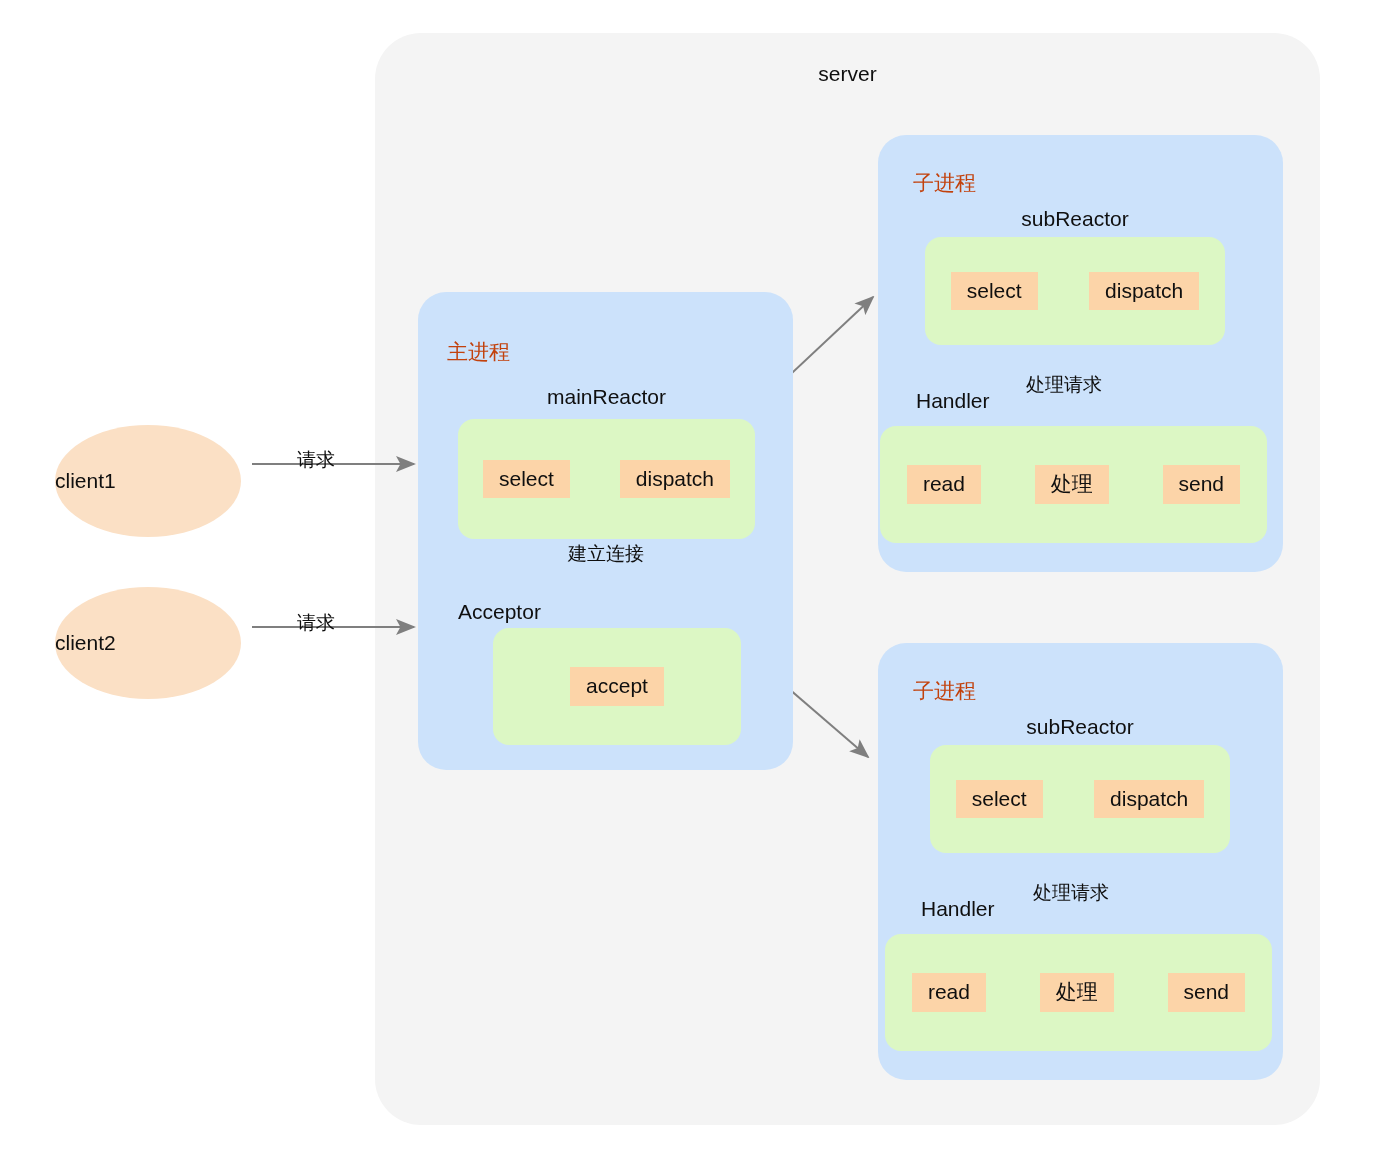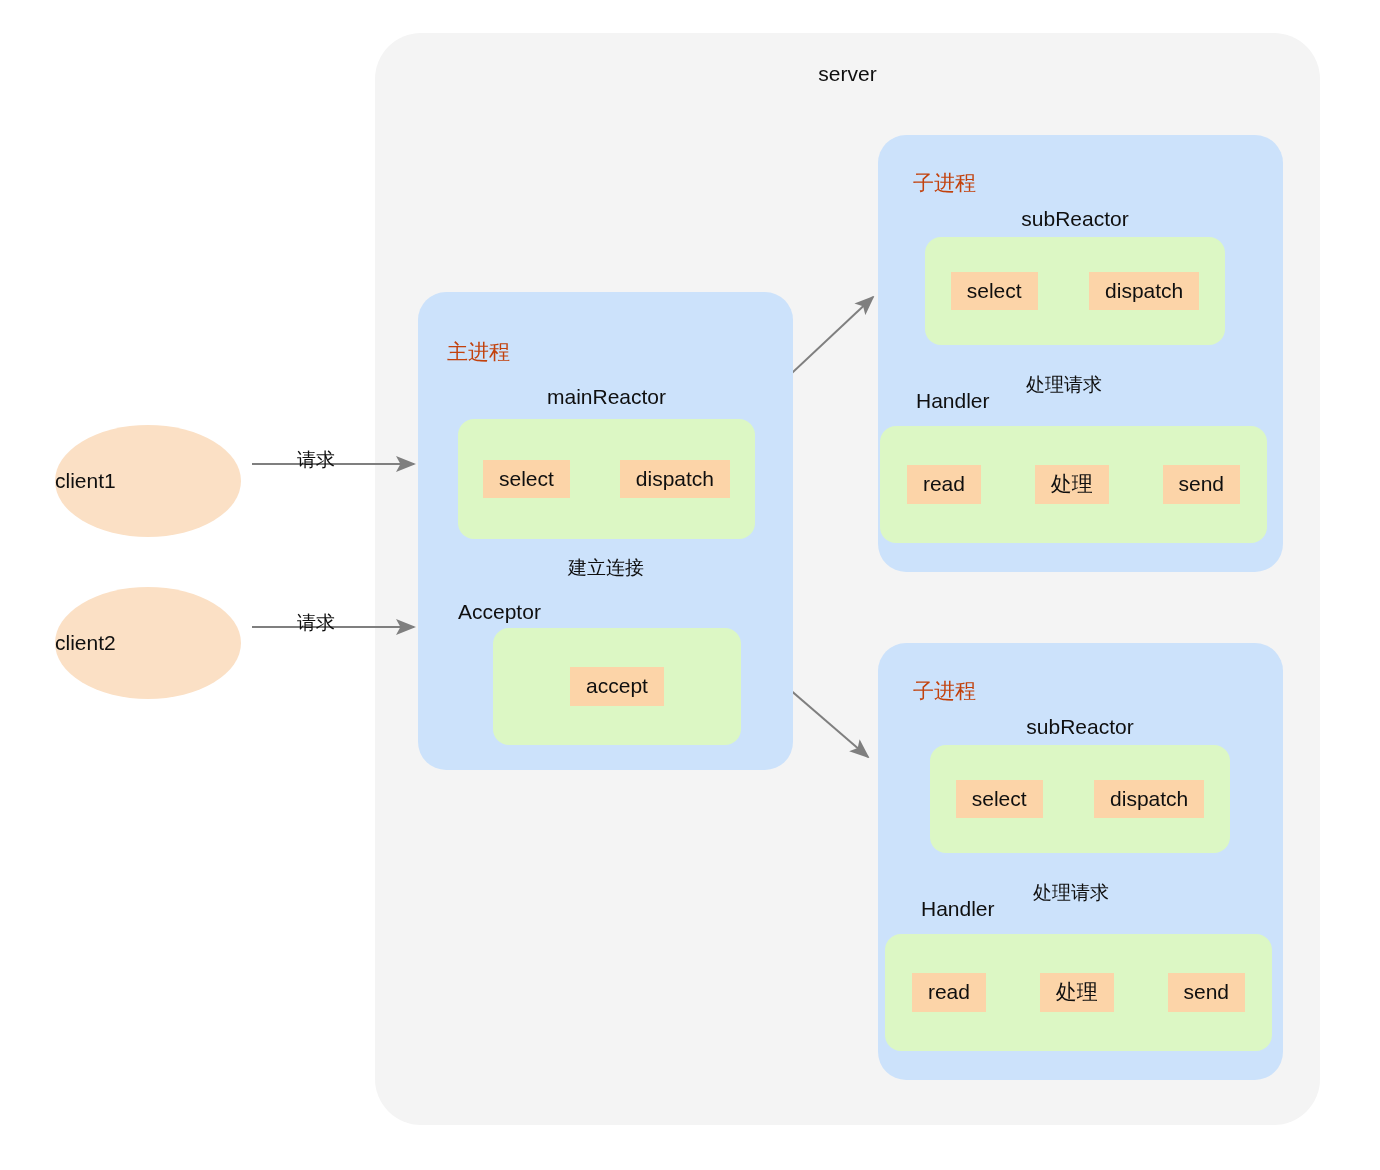--- a/index.html
+++ b/index.html
@@ -113,21 +113,21 @@
 
   
   .edge-label {
     font-size: 19px;
     color: #0f0f0f;
     white-space: nowrap;
     background: transparent;
   }
   .el-req1    { left: 297px; top: 447px; }
   .el-req2    { left: 297px; top: 610px; }
-  .el-conn    { left: 568px; top: 555px; text-align: center; }
+  .el-conn    { left: 568px; top: 541px; text-align: center; }
   .el-proc1   { left: 1026px; top: 372px; }
   .el-proc2   { left: 1033px; top: 880px; }
 
   svg.arrows {
     position: absolute;
     left: 0; top: 0;
     width: 1380px;
     height: 1170px;
     pointer-events: none;
   }

